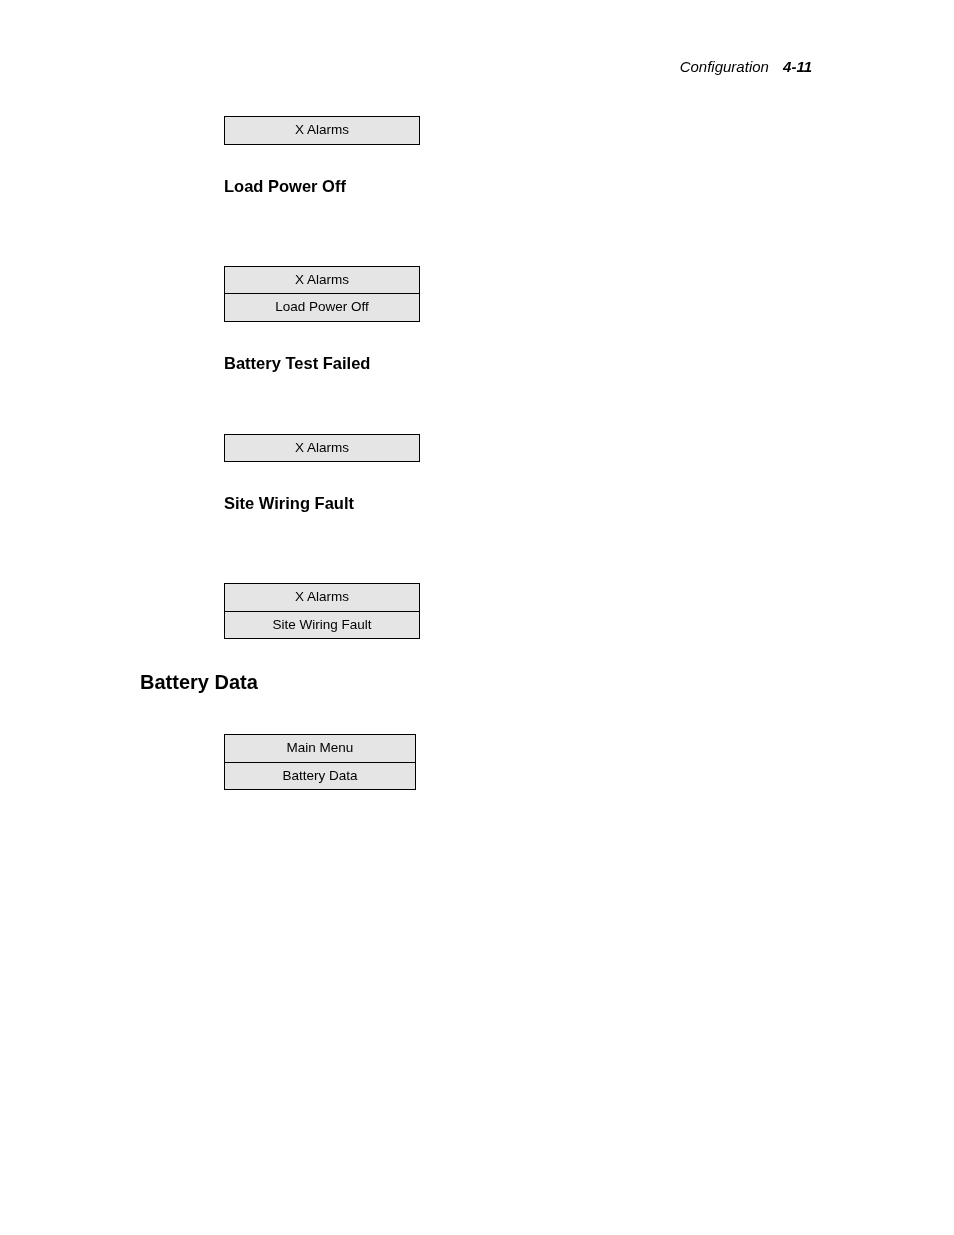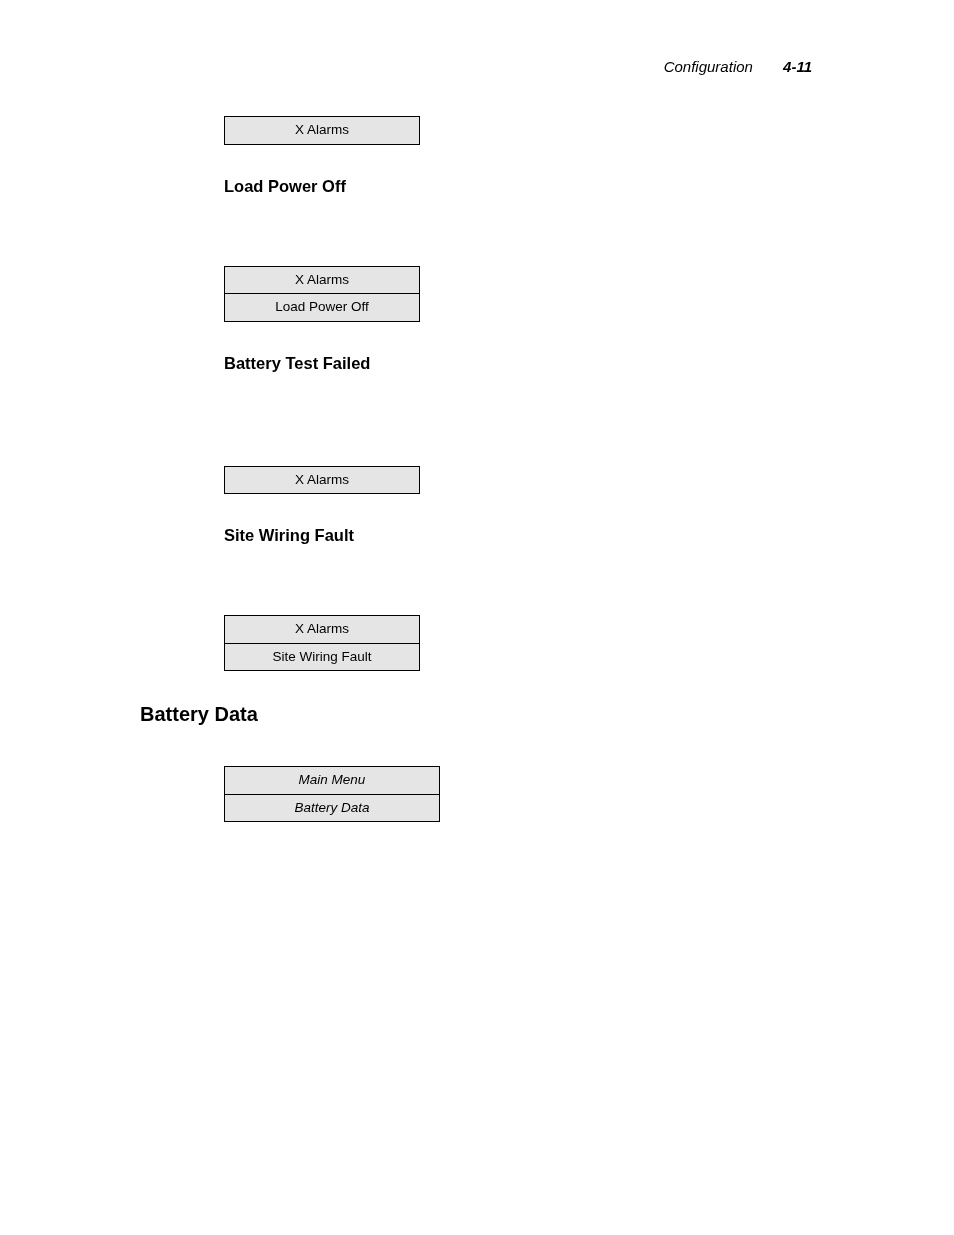--- a/index.html
+++ b/index.html
@@ -25,21 +25,21 @@
     font-family: Arial, Helvetica, sans-serif;
   }
   .header .section-name {
     font-style: italic;
     font-weight: normal;
     margin-left: 27px;
   }
   .header .page-num {
     font-style: italic;
     font-weight: bold;
-    margin-left: 26px;
+    margin-left: 10px;
   }
 
   .content {
     position: absolute;
     top: 116px;
     left: 140px;
     width: 680px;
   }
 
   .lcd {
@@ -61,37 +61,36 @@
   }
 
   .sub-heading {
     font-family: "Helvetica Neue", Helvetica, Arial, sans-serif;
     font-weight: bold;
     font-size: 16.5px;
     margin: 0 0 70px 84px;
     font-stretch: condensed;
   }
   .sub-heading.tall {
-    margin-bottom: 93px;
+    margin-bottom: 61px;
   }
   .sub-heading.last {
     margin-bottom: 70px;
   }
 
   .main-heading {
     font-family: "Helvetica Neue", Helvetica, Arial, sans-serif;
     font-weight: bold;
     font-size: 20px;
     margin: 18px 0 40px 0;
     font-stretch: condensed;
   }
 
   .lcd.wide {
-    width: 216px;
-    font-style: italic;
+    width: 192px;
   }
 </style>
 </head>
 <body>
 
 <div class="page">
 
   <div class="header">
     <span class="section-name">Configuration</span>
     <span class="page-num">4-11</span>

